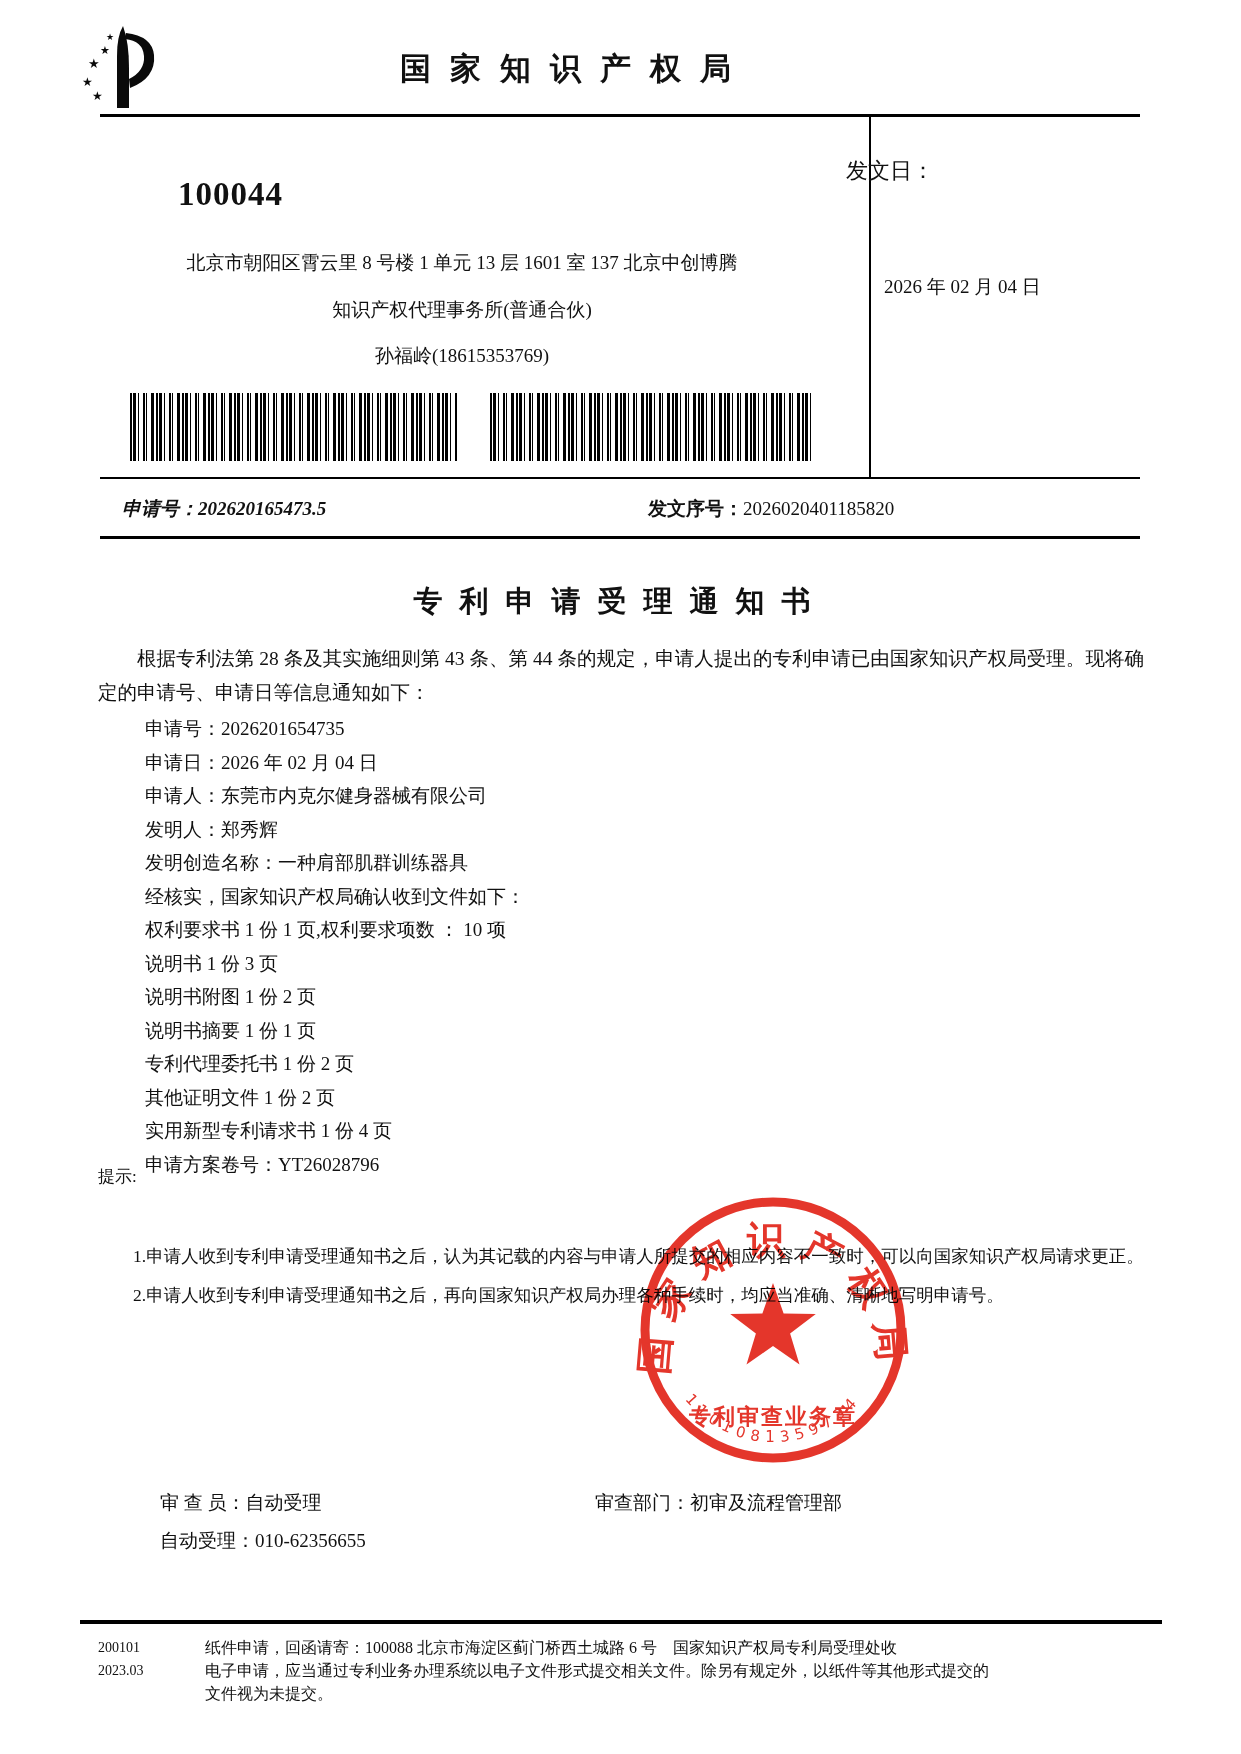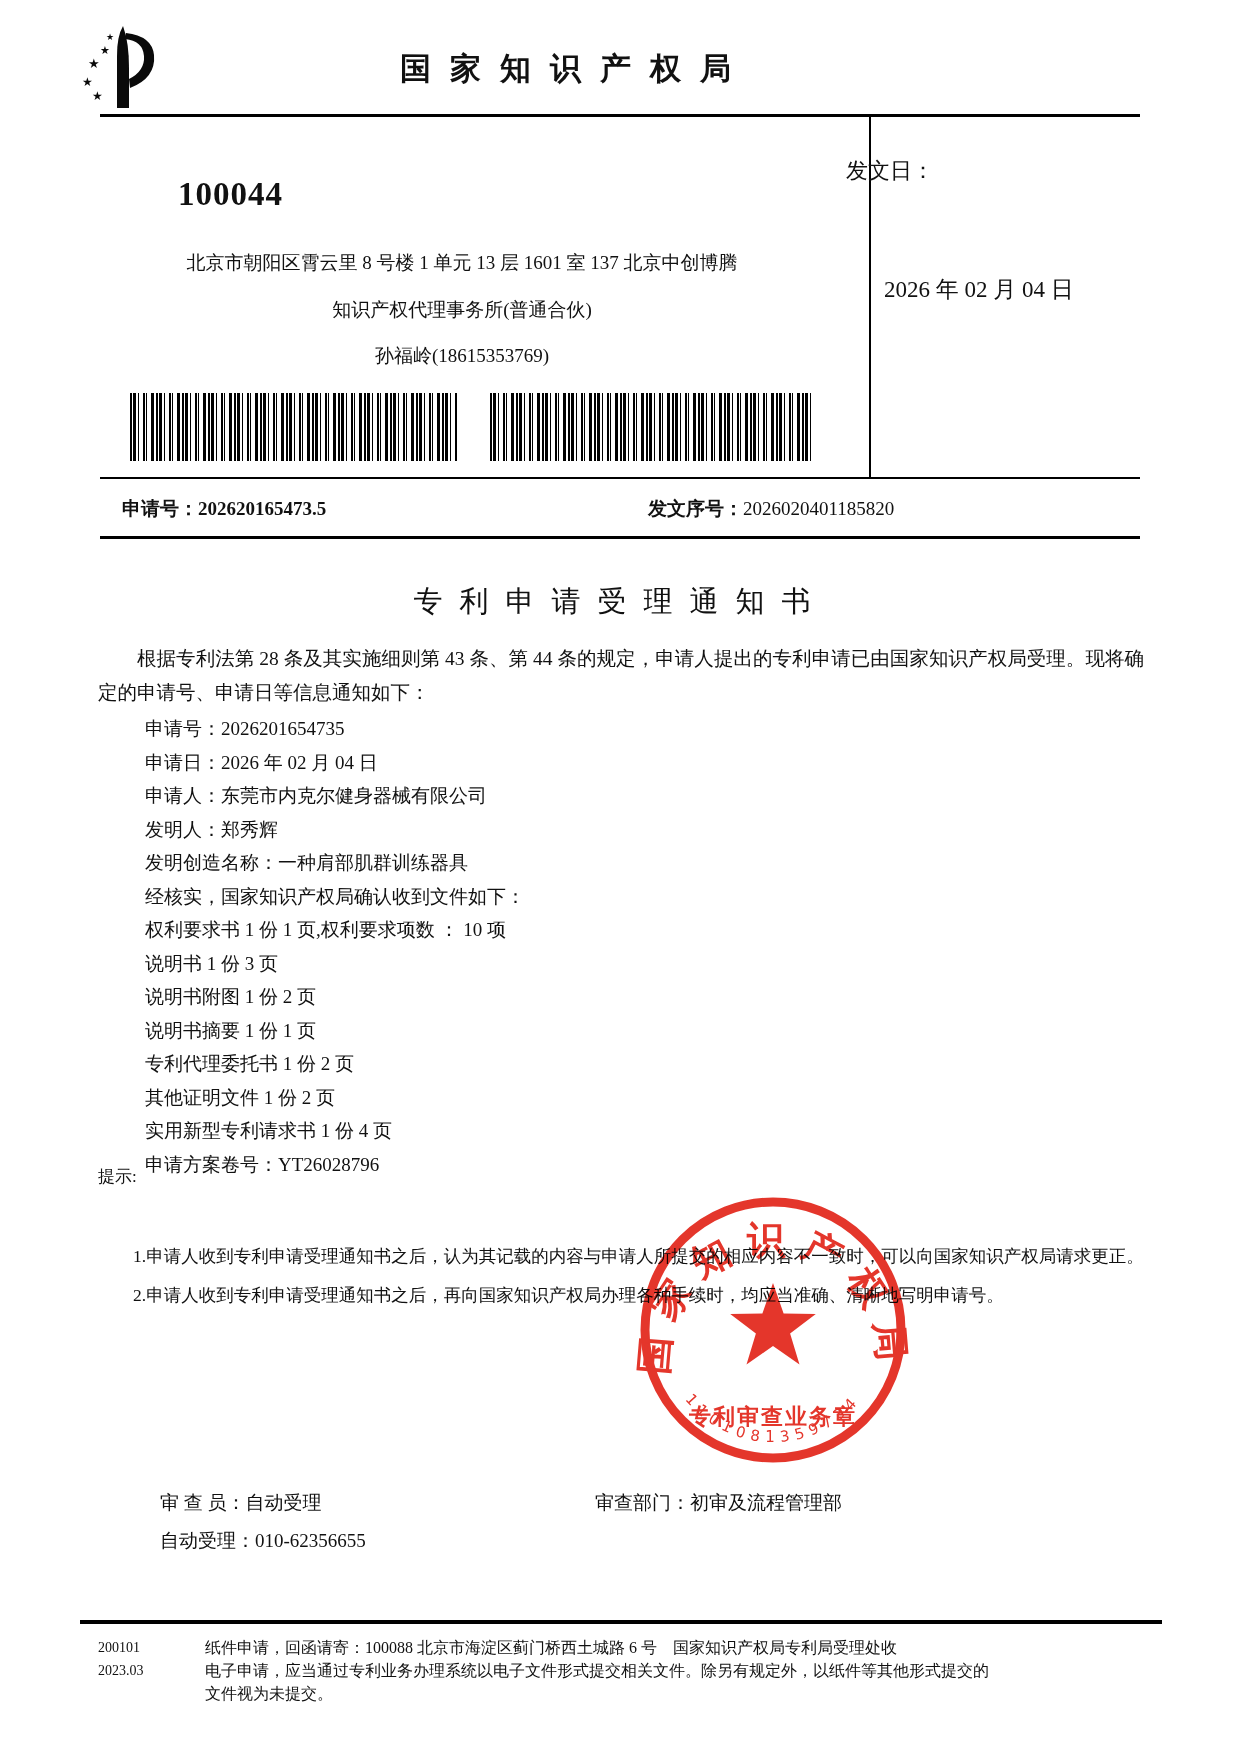--- a/index.html
+++ b/index.html
@@ -19,38 +19,38 @@
   .agency-title{
     left:0;top:48px;width:1150px;
     font-size:31px;font-weight:bold;letter-spacing:19px;
     text-align:center;white-space:nowrap;
   }
   
   .postal{left:178px;top:176px;font-size:33px;font-weight:bold;letter-spacing:1px;}
   .addr{left:82px;width:760px;font-size:19px;text-align:center;white-space:nowrap;}
   
   .dispatch-label{left:846px;top:156px;font-size:22px;}
-  .dispatch-date{left:884px;top:274px;font-size:23px;white-space:nowrap;}
+  .dispatch-date{left:884px;top:274px;font-size:19px;white-space:nowrap;}
   
   .barcode{
     position:absolute;top:393px;height:68px;
     background-image:repeating-linear-gradient(90deg,
       #000 0 2px,#fff 2px 3px,
       #000 3px 6px,#fff 6px 8px,
       #000 8px 9px,#fff 9px 13px,
       #000 13px 15px,#fff 15px 16px,
       #000 16px 17px,#fff 17px 21px,
       #000 21px 24px,#fff 24px 26px);
   }
   
   .refline{top:496px;font-size:19px;white-space:nowrap;}
   
   .notice-title{
     left:0;top:582px;width:1241px;
-    font-size:29px;font-weight:normal;letter-spacing:17px;
+    font-size:29px;font-weight:bold;letter-spacing:17px;
     text-align:center;white-space:nowrap;
   }
   .intro{
     left:98px;top:642px;width:1046px;
     font-size:19.5px;line-height:34px;text-indent:2em;text-align:justify;
   }
   .details{left:145px;top:712px;font-size:19px;line-height:33.5px;white-space:nowrap;}
   
   .tips-heading{left:98px;top:1165px;font-size:17px;}
   .tips-body{left:98px;top:1237px;width:1048px;font-size:17.5px;line-height:38.5px;}
@@ -90,21 +90,21 @@
   <div class="abs addr" style="top:250px;">北京市朝阳区霄云里 8 号楼 1 单元 13 层 1601 室 137  北京中创博腾</div>
   <div class="abs addr" style="top:297px;">知识产权代理事务所(普通合伙)</div>
   <div class="abs addr" style="top:343px;">孙福岭(18615353769)</div>
 
   <div class="abs dispatch-label">发文日：</div>
   <div class="abs dispatch-date">2026 年 02 月 04 日</div>
 
   <div class="barcode" style="left:130px;width:327px;"></div>
   <div class="barcode" style="left:490px;width:322px;"></div>
 
-  <div class="abs refline" style="left:122px;">
+  <div class="abs refline" style="left:122px;font-style:italic;">
     <span class="bold">申请号：</span><span class="bold">202620165473.5</span>
   </div>
   <div class="abs refline" style="left:648px;">
     <span class="bold">发文序号：</span><span>2026020401185820</span>
   </div>
 
   <div class="abs notice-title">专利申请受理通知书</div>
 
   <div class="abs intro">根据专利法第 28 条及其实施细则第 43 条、第 44 条的规定，申请人提出的专利申请已由国家知识产权局受理。现将确定的申请号、申请日等信息通知如下：</div>
 

